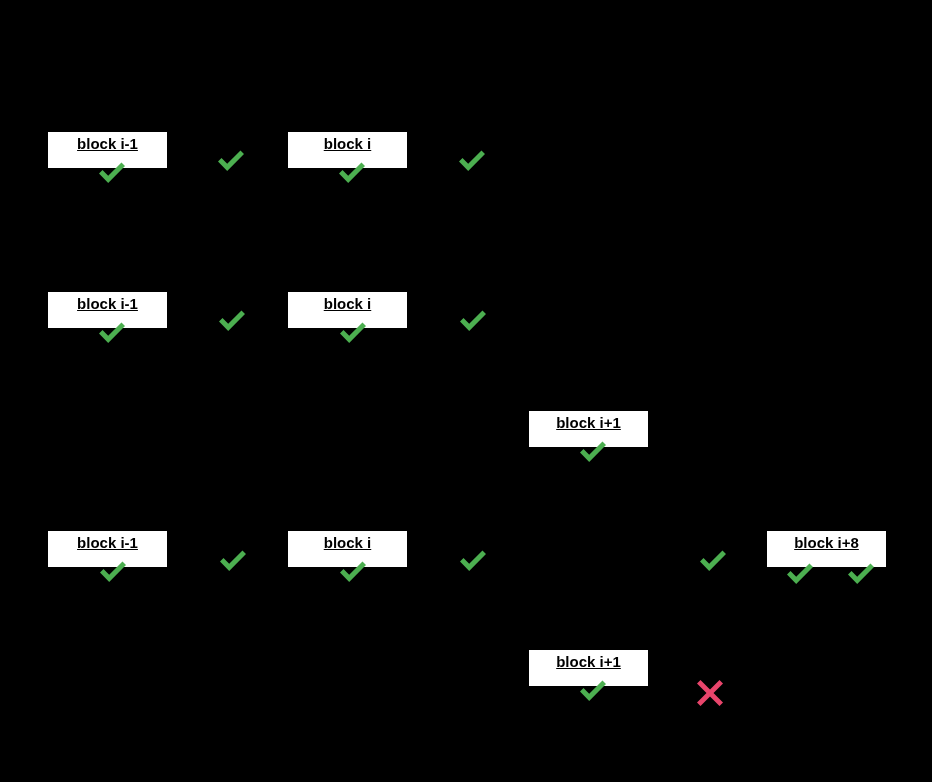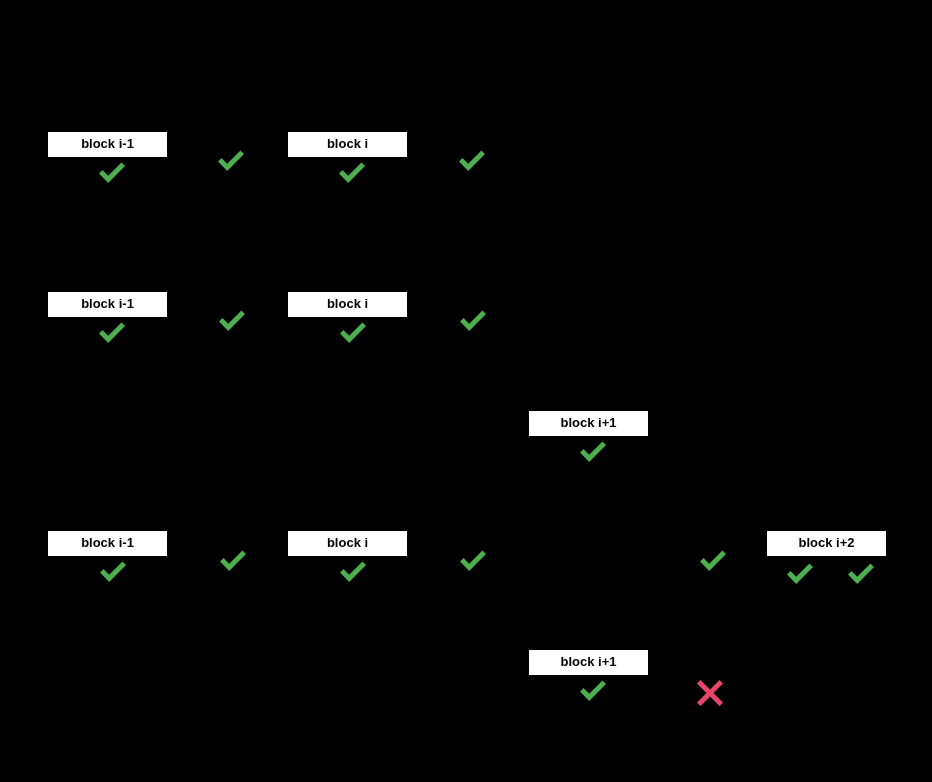--- a/index.html
+++ b/index.html
@@ -19,26 +19,27 @@
     width: 932px;
     height: 782px;
     background: #000000;
   }
   .block {
     position: absolute;
     background: #ffffff;
     color: #000000;
     font-family: "Liberation Sans", sans-serif;
     font-weight: bold;
-    font-size: 13px;
+    font-size: 15px;
     line-height: 23px;
-    height: 25px;
+    height: 36px;
     text-align: center;
     white-space: nowrap;
     box-sizing: border-box;
+    text-decoration: underline;
   }
   .mark {
     position: absolute;
     width: 34px;
     height: 34px;
     line-height: 0;
   }
   .mark svg {
     display: block;
     width: 100%;
@@ -94,21 +95,21 @@
       </svg>
     </div>
     <div class="block" style="left: 529px; top: 411px; width: 119px; background: rgb(255, 255, 255); color: rgb(0, 0, 0);">block i+1</div>
     <div class="mark" style="left: 576px; top: 435px;">
       <svg viewBox="0 0 34 34" xmlns="http://www.w3.org/2000/svg">
         <path d="M4 17.5 L7.5 14 L13.2 19.8 L26.5 6.5 L30 10 L13.2 27 Z" fill="#4caf50"></path>
       </svg>
     </div>
     <div class="block" style="left: 48px; top: 531px; width: 119px; background: rgb(255, 255, 255); color: rgb(0, 0, 0);">block i-1</div>
     <div class="block" style="left: 288px; top: 531px; width: 119px; background: rgb(255, 255, 255); color: rgb(0, 0, 0);">block i</div>
-    <div class="block" style="left: 767px; top: 531px; width: 119px; background: rgb(255, 255, 255); color: rgb(0, 0, 0);">block i+2</div>
+    <div class="block" style="left: 767px; top: 531px; width: 119px; background: rgb(255, 255, 255); color: rgb(0, 0, 0);">block i+8</div>
     <div class="mark" style="left: 96px; top: 555px;">
       <svg viewBox="0 0 34 34" xmlns="http://www.w3.org/2000/svg">
         <path d="M4 17.5 L7.5 14 L13.2 19.8 L26.5 6.5 L30 10 L13.2 27 Z" fill="#4caf50"></path>
       </svg>
     </div>
     <div class="mark" style="left: 216px; top: 544px;">
       <svg viewBox="0 0 34 34" xmlns="http://www.w3.org/2000/svg">
         <path d="M4 17.5 L7.5 14 L13.2 19.8 L26.5 6.5 L30 10 L13.2 27 Z" fill="#4caf50"></path>
       </svg>
     </div>

